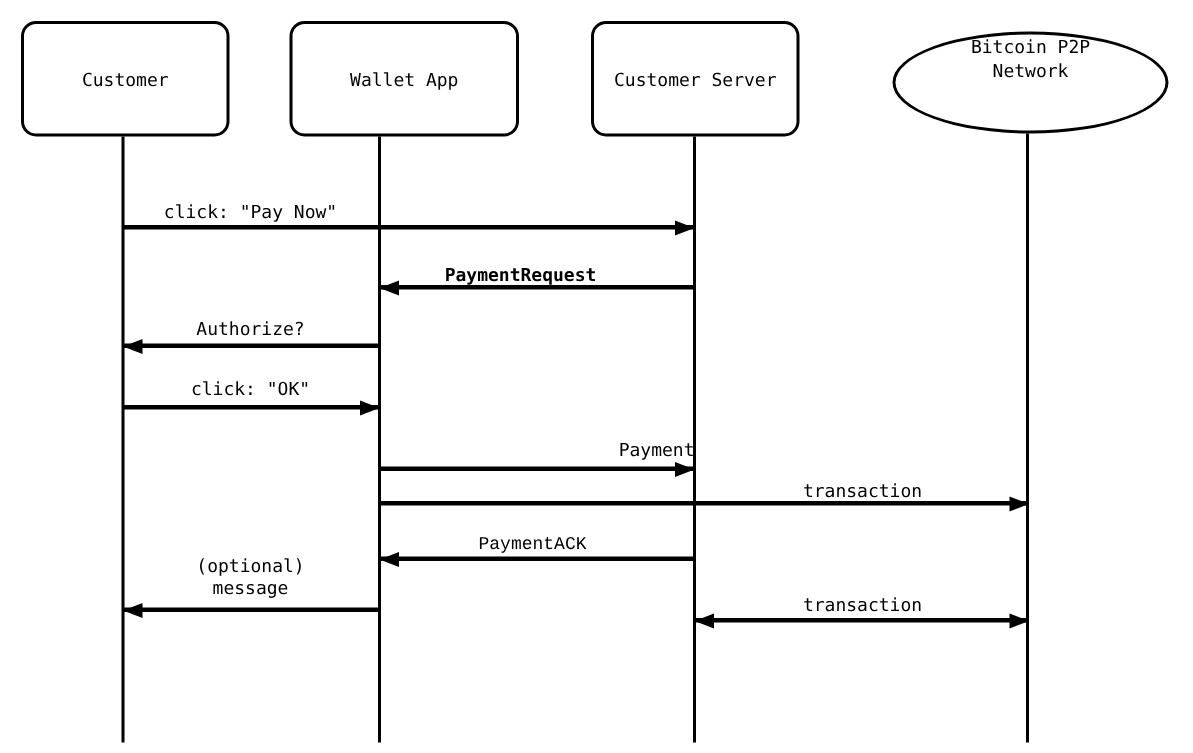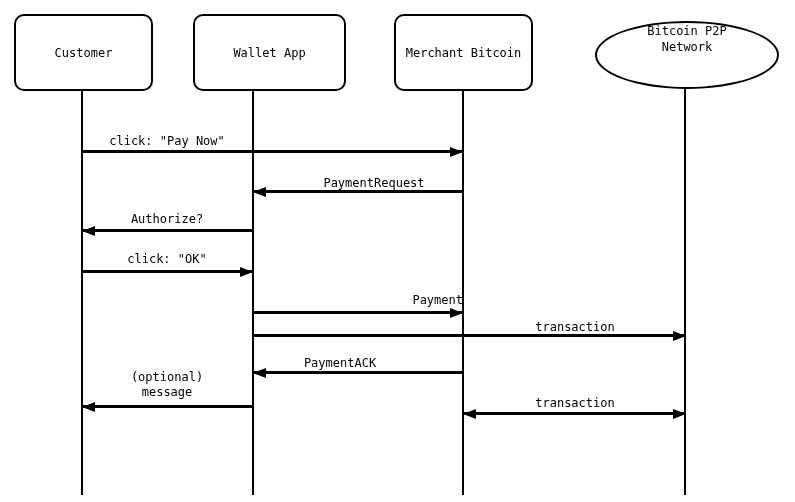--- a/index.html
+++ b/index.html
@@ -38,38 +38,38 @@
 
 <div class="diagram">
 
   <div class="actor-box" style="left:14px; top:14px; width:139px; height:77px;">
     <span>Customer</span>
   </div>
   <div class="actor-box" style="left:177px; top:14px; width:153px; height:77px;margin-left:16px;">
     <span>Wallet App</span>
   </div>
   <div class="actor-box" style="left:394px; top:14px; width:139px; height:77px;">
-    <span>Merchant Bitcoin</span>
+    <span>Customer Server</span>
   </div>
   <div class="actor-ellipse" style="left:595px; top:21px; width:184px; height:68px;">
     <span>Bitcoin P2P
 Network</span>
   </div>
 
   <div class="lifeline" style="left:81px;  top:91px; height:404px;"></div>
   <div class="lifeline" style="left:252px; top:91px; height:404px;"></div>
   <div class="lifeline" style="left:462px; top:91px; height:404px;"></div>
   <div class="lifeline" style="left:684px; top:89px; height:406px;"></div>
 
   <div class="msg-label" style="left:62px; top:134px;">click: "Pay Now"</div>
   <div class="msg-line" style="left:82px; top:150px; width:381px;">
     <span class="head right"></span>
   </div>
 
-  <div class="msg-label" style="left:269px; top:176px;">PaymentRequest</div>
+  <div class="msg-label" style="left:242px; top:176px;font-weight:bold;">PaymentRequest</div>
   <div class="msg-line" style="left:253px; top:190px; width:210px;">
     <span class="head left"></span>
   </div>
 
   <div class="msg-label" style="left:62px; top:212px;">Authorize?</div>
   <div class="msg-line" style="left:82px; top:229px; width:171px;">
     <span class="head left"></span>
   </div>
 
   <div class="msg-label" style="left:62px; top:252px;">click: "OK"</div>
@@ -80,21 +80,21 @@
   <div class="msg-label" style="left:253px; top:293px;text-align:right;">Payment</div>
   <div class="msg-line" style="left:253px; top:311px; width:210px;">
     <span class="head right"></span>
   </div>
 
   <div class="msg-label" style="left:470px; top:320px;">transaction</div>
   <div class="msg-line" style="left:253px; top:334px; width:433px;">
     <span class="head right"></span>
   </div>
 
-  <div class="msg-label" style="left:235px; top:356px;">PaymentACK</div>
+  <div class="msg-label" style="left:250px; top:356px;font-family:Liberation Mono, monospace;">PaymentACK</div>
   <div class="msg-line" style="left:253px; top:371px; width:210px;">
     <span class="head left"></span>
   </div>
 
   <div class="msg-label" style="left:62px; top:370px;">(optional)
 message</div>
   <div class="msg-line" style="left:82px; top:405px; width:171px;">
     <span class="head left"></span>
   </div>
 

